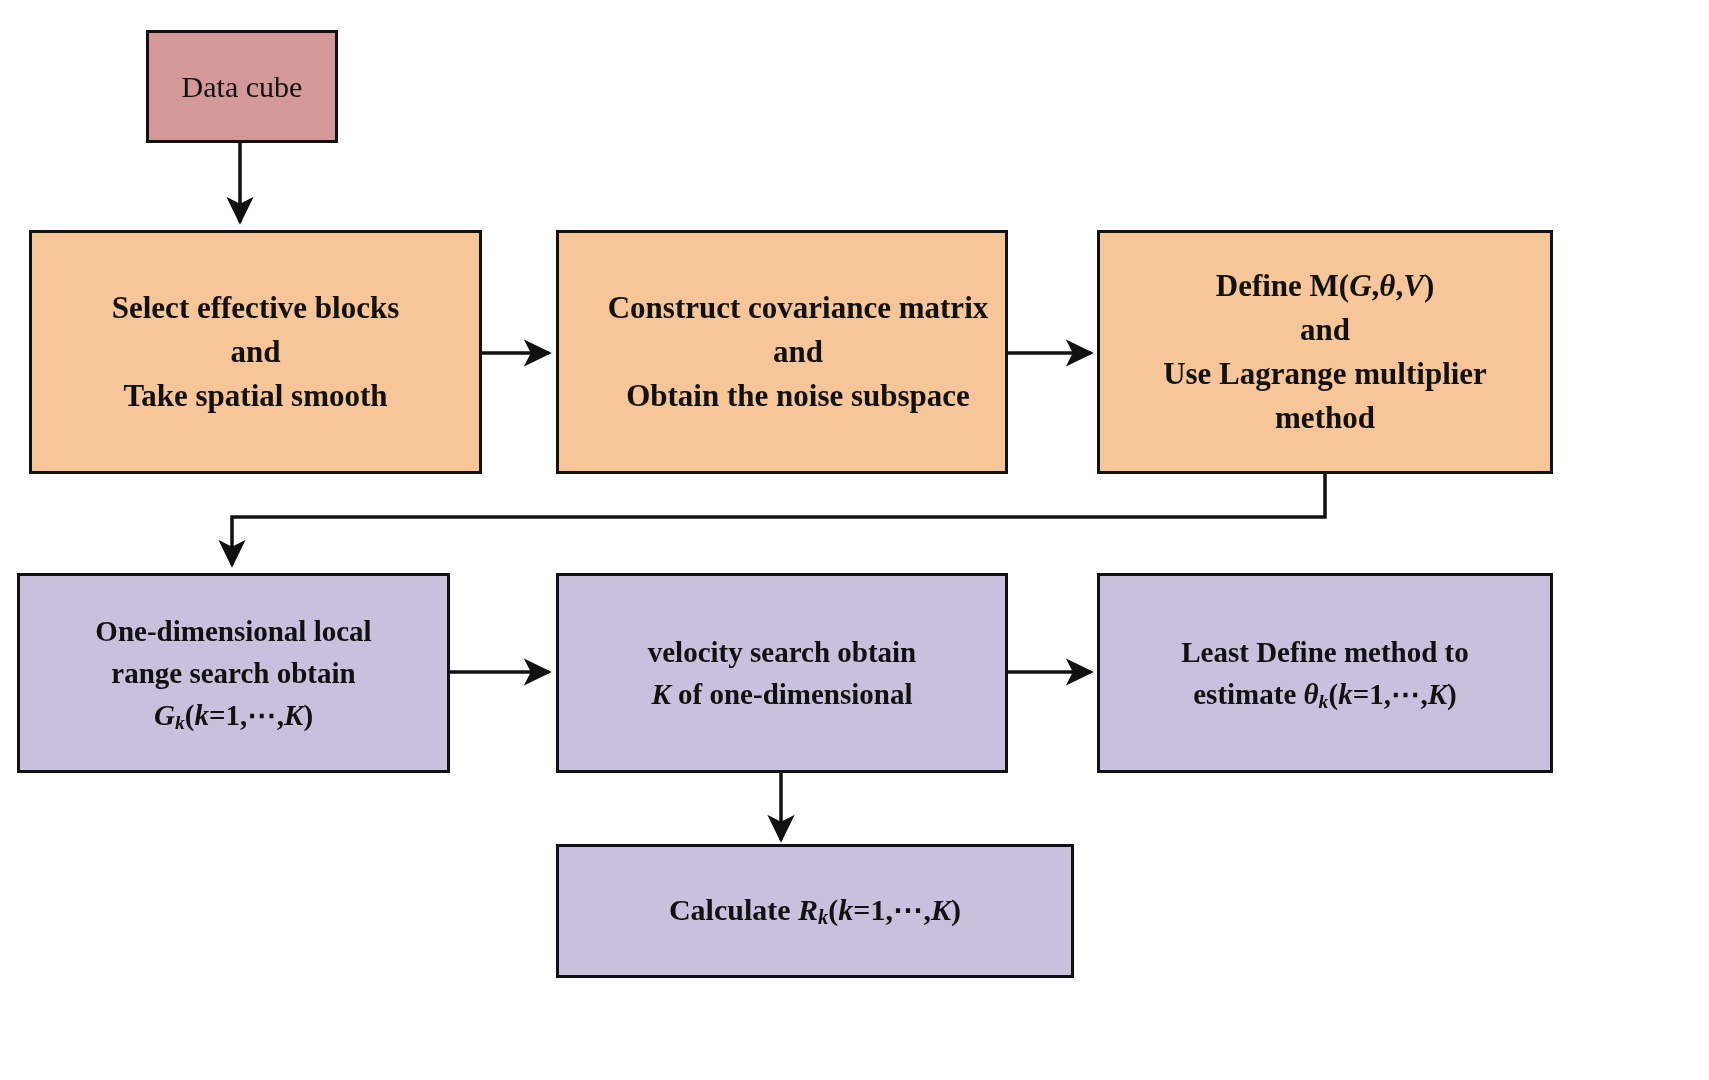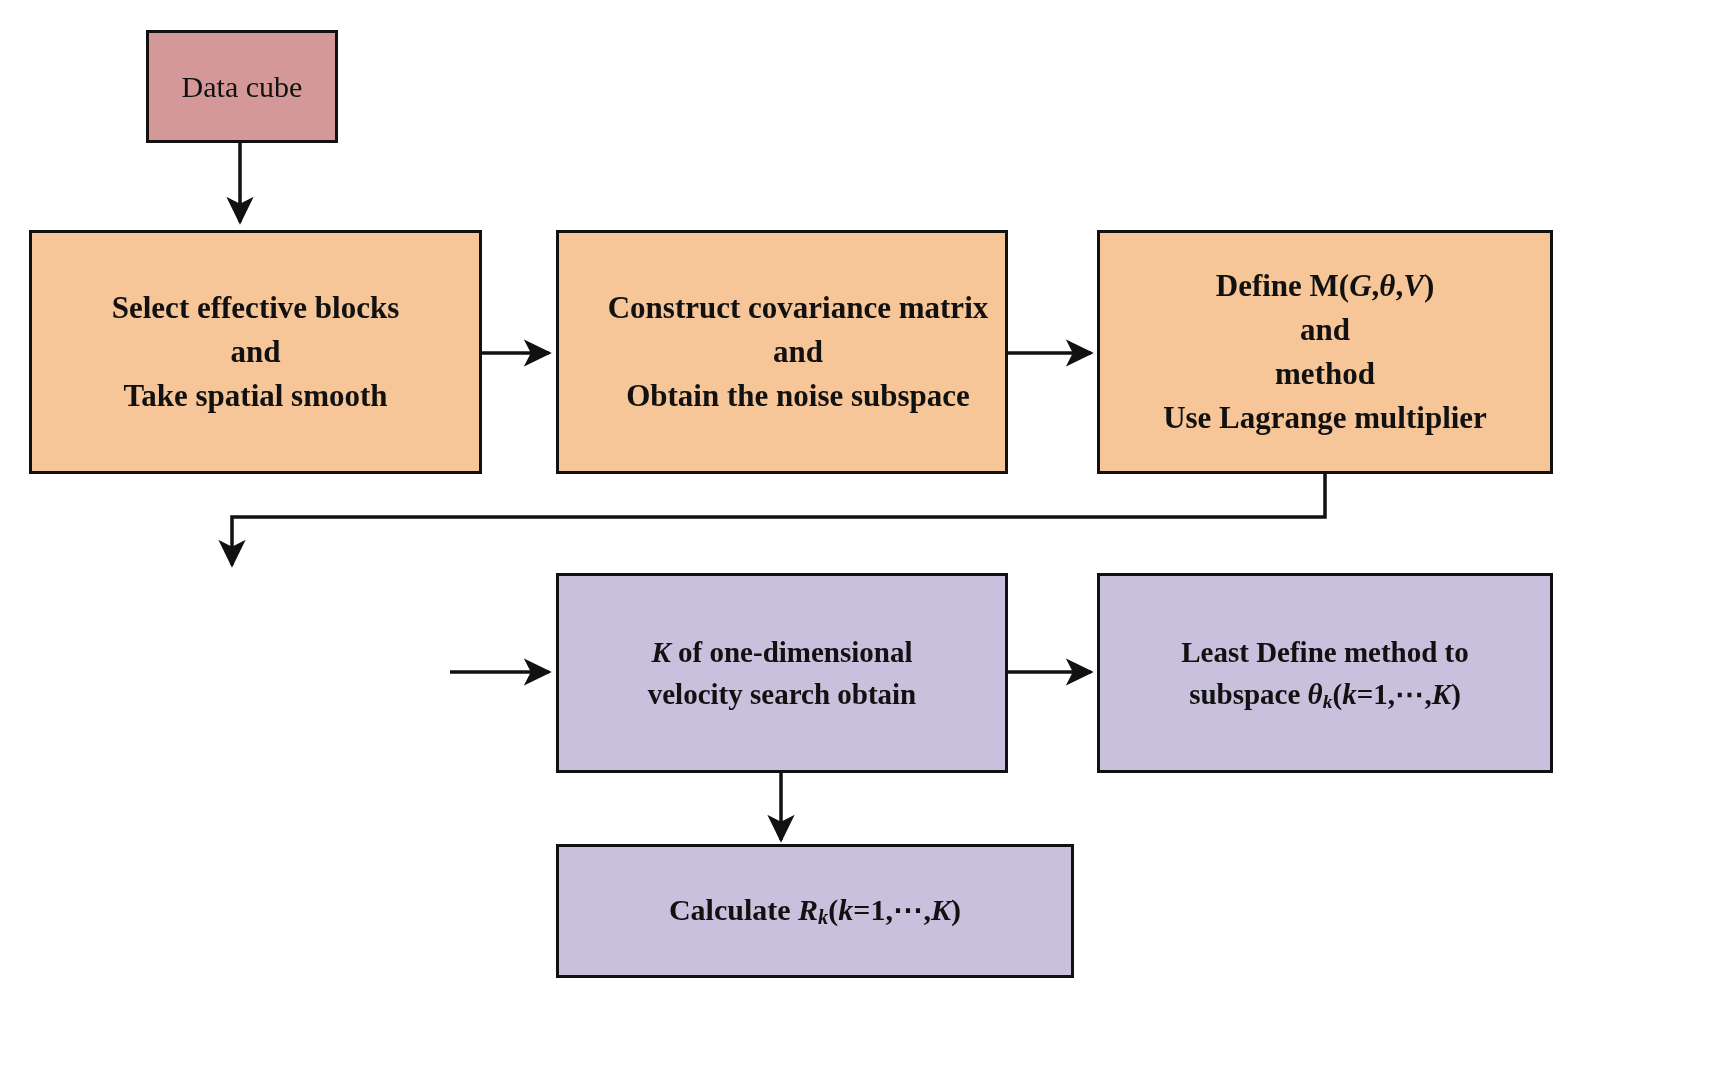--- a/index.html
+++ b/index.html
@@ -113,37 +113,44 @@
       <div>Construct covariance matrix</div>
       <div>and</div>
       <div>Obtain the noise subspace</div>
     </div>
   </div>
 
   <div class="node node-process" style="left:1097px; top:230px; width:456px; height:244px;justify-content:flex-end;">
     <div class="label">
       <div><span>Define M(</span><span class="mi">G</span><span>,</span><span class="mi">θ</span><span>,</span><span class="mi">V</span><span>)</span></div>
       <div>and</div>
+      <div>Use Lagrange multiplier</div>
       <div>method</div>
-      <div>Use Lagrange multiplier</div>
     </div>
   </div>
 
+  <div class="node node-result" style="left:17px; top:573px; width:433px; height:200px;">
+    <div class="label">
+      <div>One-dimensional  local</div>
+      <div>range search obtain</div>
+      <div><span class="mi">G</span><span class="sub">k</span><span>(</span><span class="mi">k</span><span>=1,</span><span class="dots">⋯</span><span>,</span><span class="mi">K</span><span>)</span></div>
+    </div>
+  </div>
 
   <div class="node node-result" style="left:556px; top:573px; width:452px; height:200px;">
     <div class="label">
+      <div>velocity search obtain</div>
       <div><span class="mi">K</span><span> of one-dimensional</span></div>
-      <div>velocity search obtain</div>
     </div>
   </div>
 
   <div class="node node-result" style="left:1097px; top:573px; width:456px; height:200px;">
     <div class="label">
       <div>Least Define method to</div>
-      <div><span>subspace </span><span class="mi">θ</span><span class="sub">k</span><span>(</span><span class="mi">k</span><span>=1,</span><span class="dots">⋯</span><span>,</span><span class="mi">K</span><span>)</span></div>
+      <div><span>estimate </span><span class="mi">θ</span><span class="sub">k</span><span>(</span><span class="mi">k</span><span>=1,</span><span class="dots">⋯</span><span>,</span><span class="mi">K</span><span>)</span></div>
     </div>
   </div>
 
   <div class="node node-result tight" style="left:556px; top:844px; width:518px; height:134px;">
     <div class="label">
       <div><span>Calculate </span><span class="mi">R</span><span class="sub">k</span><span>(</span><span class="mi">k</span><span>=1,</span><span class="dots">⋯</span><span>,</span><span class="mi">K</span><span>)</span></div>
     </div>
   </div>
 
 </div>

